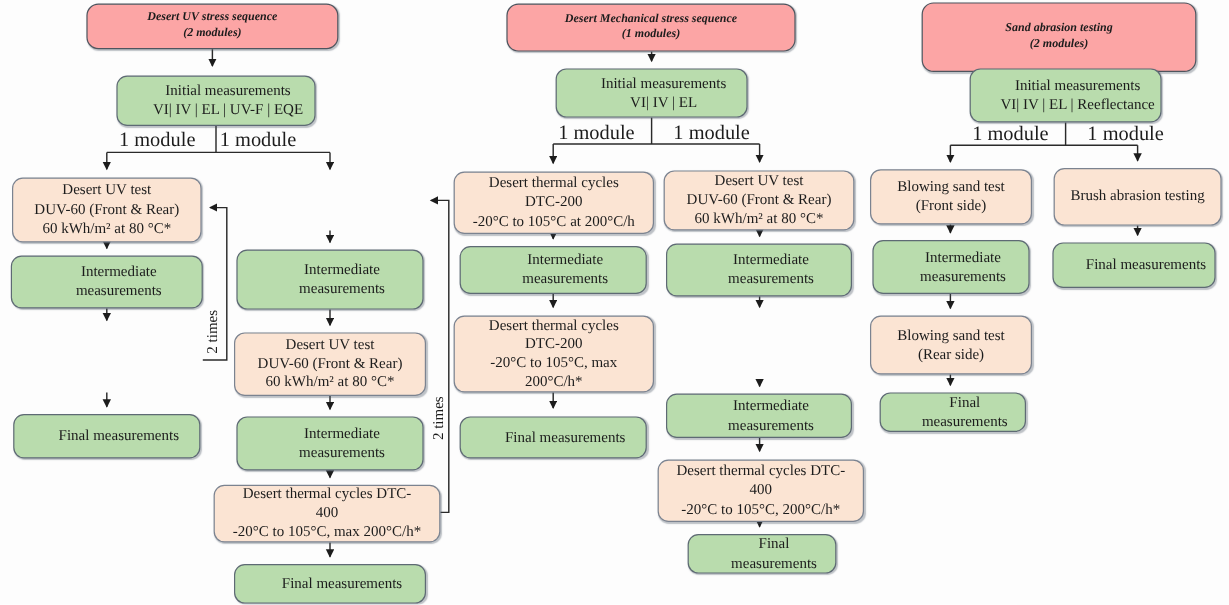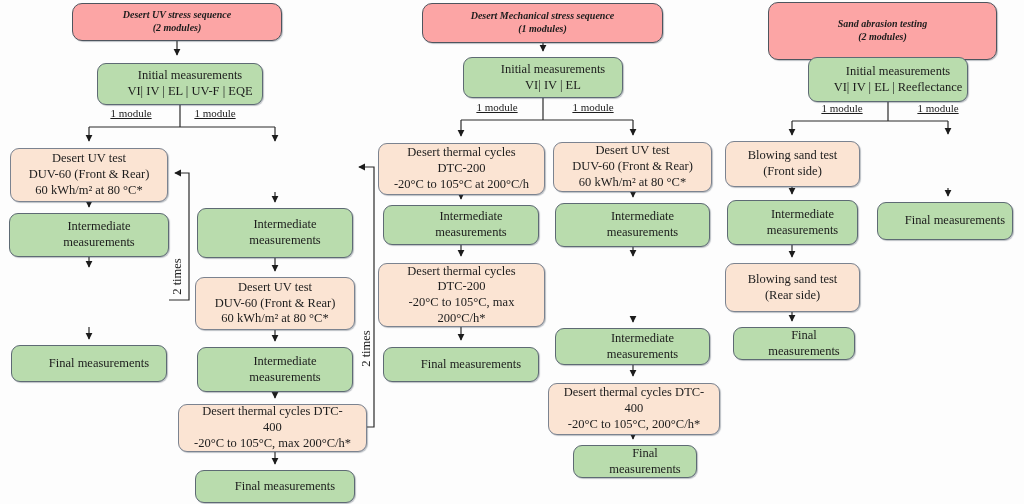--- a/index.html
+++ b/index.html
@@ -11,21 +11,21 @@
   .box{
     position:absolute;display:flex;align-items:center;justify-content:center;
     text-align:center;white-space:pre-line;box-sizing:border-box;
     border:1.5px solid #5e6a74;border-radius:9px;
     font-size:12.5px;line-height:1.26;padding:2px 4px;
     box-shadow:1px 1px 1px rgba(70,80,95,.35);
   }
   .orange{background:#fca5a5;border-color:#4e555e;font-weight:bold;font-size:10px;border-radius:10px;font-style:italic;}
   .green{background:#b9dcad;border-color:#5e6a74;padding-left:24px;}
   .peach{background:#fbe4d3;border-color:#7b8390;}
-  .flow-label{position:absolute;transform:translateX(-50%);font-size:11px;white-space:nowrap;text-decoration:underline;}
+  .flow-label{position:absolute;transform:translateX(-50%);font-size:17px;white-space:nowrap;}
   .repeat-label{
     position:absolute;width:50px;text-align:center;font-size:12.5px;white-space:nowrap;
     transform:rotate(-90deg);transform-origin:center center;
   }
 </style>
 </head>
 <body>
 
 <div class="canvas">
 
@@ -146,15 +146,16 @@
   <span class="flow-label" style="left:938px;top:102px">1 module</span>
 
   <div class="box peach" style="left:725px;top:141px;width:135px;height:46px">Blowing sand test
 (Front side)</div>
   <div class="box green" style="left:727px;top:200px;width:131px;height:45px">Intermediate
 measurements</div>
   <div class="box peach" style="left:725px;top:263px;width:135px;height:49px">Blowing sand test
 (Rear side)</div>
   <div class="box green" style="left:733px;top:327px;width:122px;height:33px">Final measurements</div>
 
+  <div class="box peach" style="left:878px;top:140px;width:140px;height:48px">Brush abrasion testing</div>
   <div class="box green" style="left:877px;top:202px;width:136px;height:38px">Final measurements</div>
 
 </div>
 
 </body></html>

